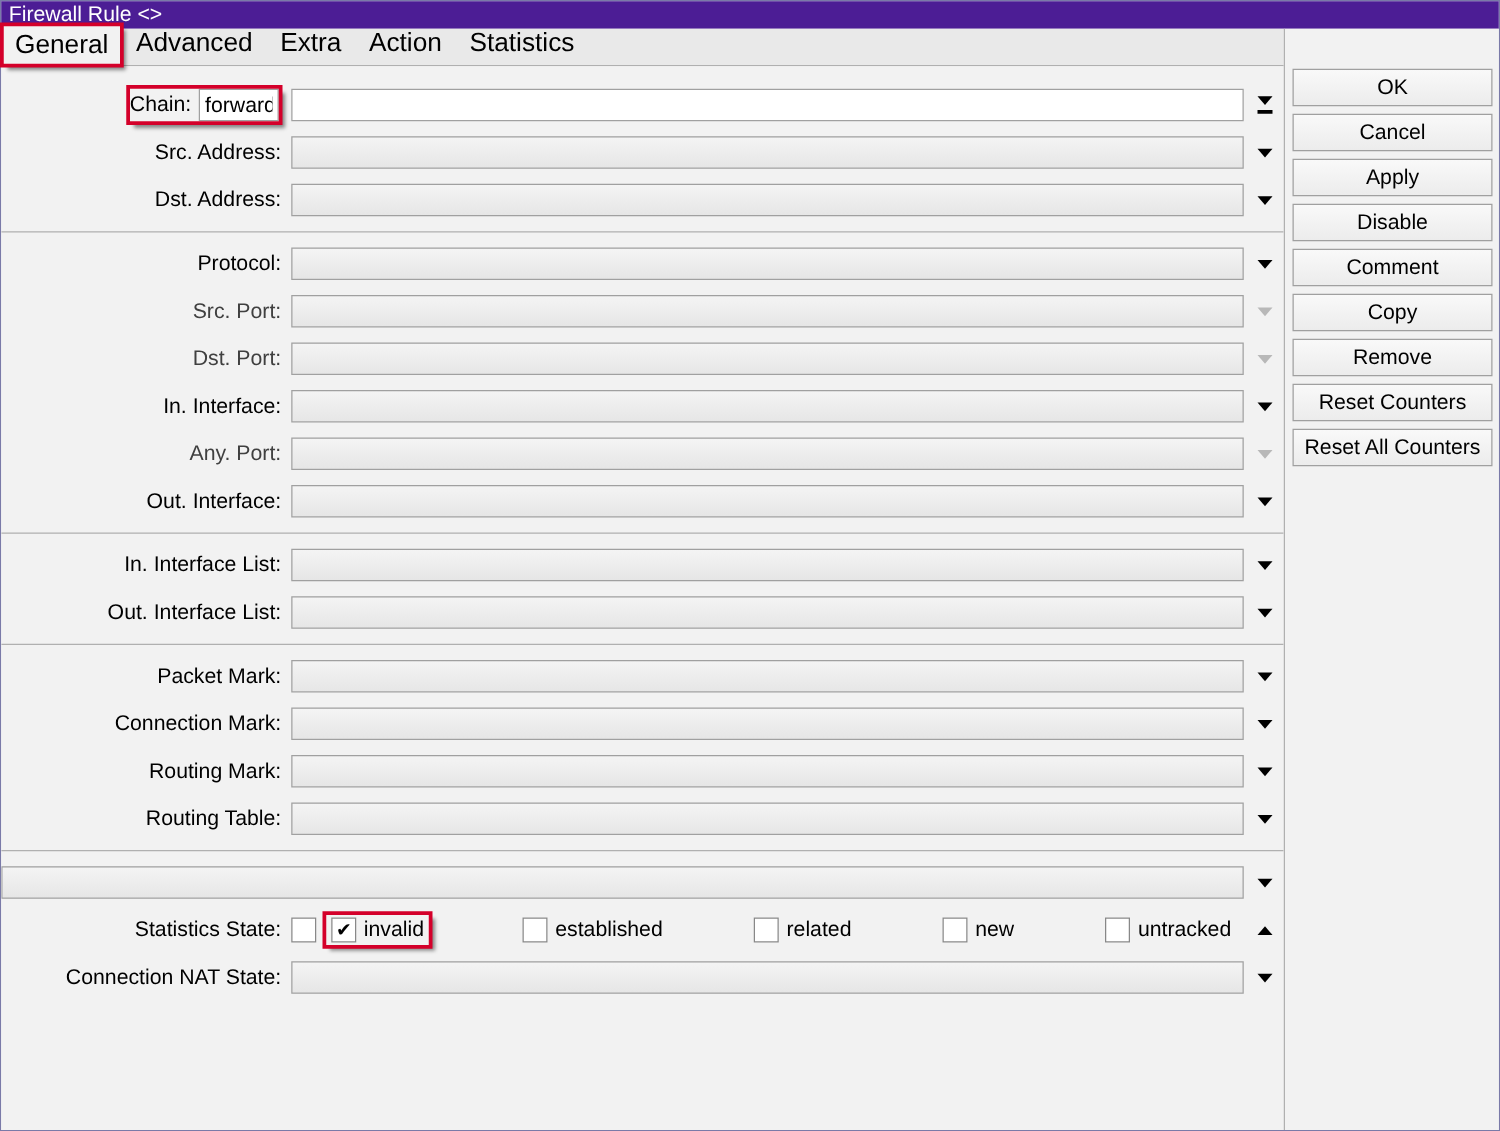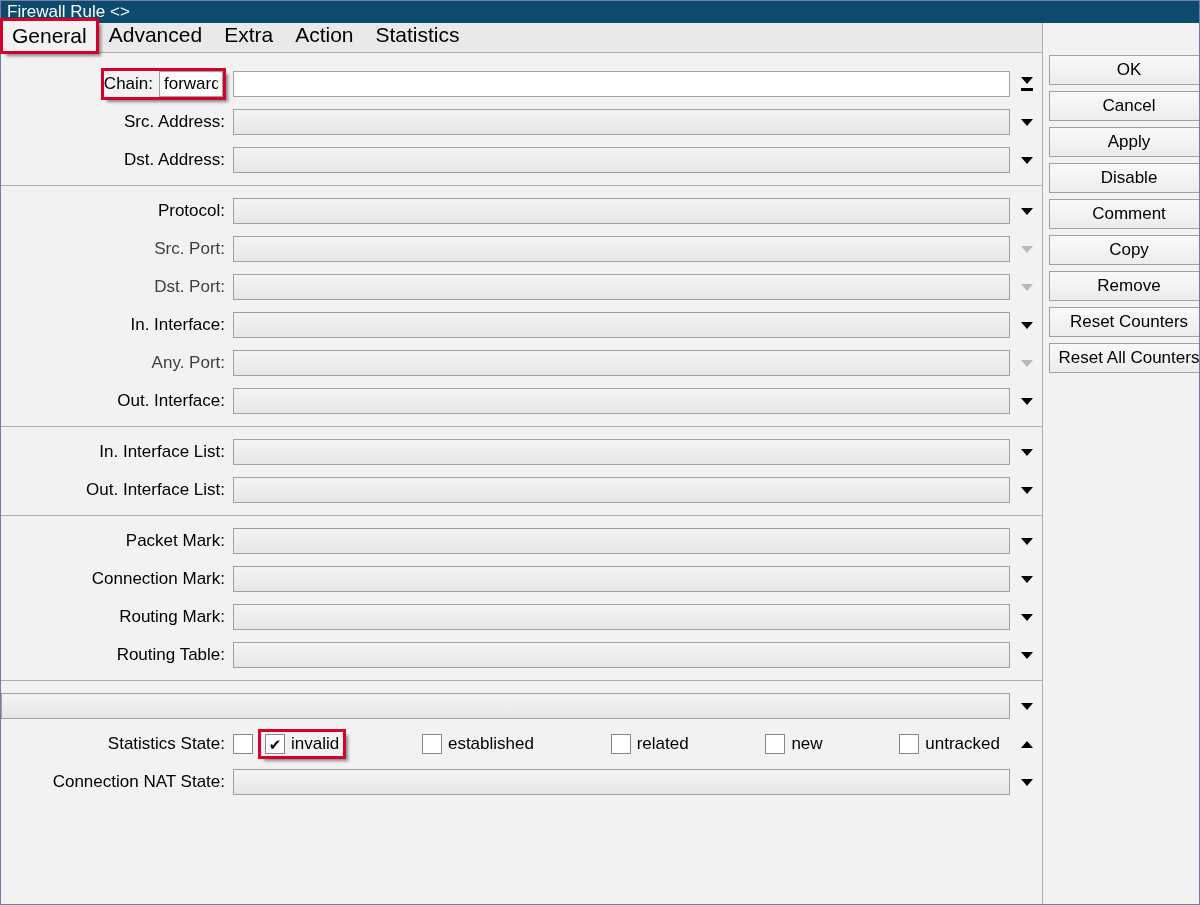--- a/index.html
+++ b/index.html
@@ -11,21 +11,21 @@
   height: 905px;
   overflow: hidden;
 }
 .window {
   border: 1px solid #7a7aa8;
   width: 1200px;
   height: 905px;
   position: relative;
 }
 .titlebar {
-  background: #0c4a6e;
+  background: #4c1d95;
   color: #fff;
   height: 22px;
   padding: 0 6px;
   font-size: 17px;
   line-height: 22px;
 }
 .body-area {
   display: flex;
   height: calc(100% - 22px);
 }
@@ -166,21 +166,21 @@
 }
 .state-item {
   display: inline-flex;
   align-items: center;
   gap: 6px;
   font-size: 17px;
   padding-left: 11px;
 }
 .spacer { flex: 1 1 auto; }
 .right-panel {
-  width: 157px;
+  width: 172px;
   background: #f2f2f2;
   border-left: 1px solid #b0b0b0;
   padding: 32px 0 0 6px;
   display: flex;
   flex-direction: column;
   gap: 6px;
   overflow: hidden;
 }
 .side-btn {
   height: 30px;

